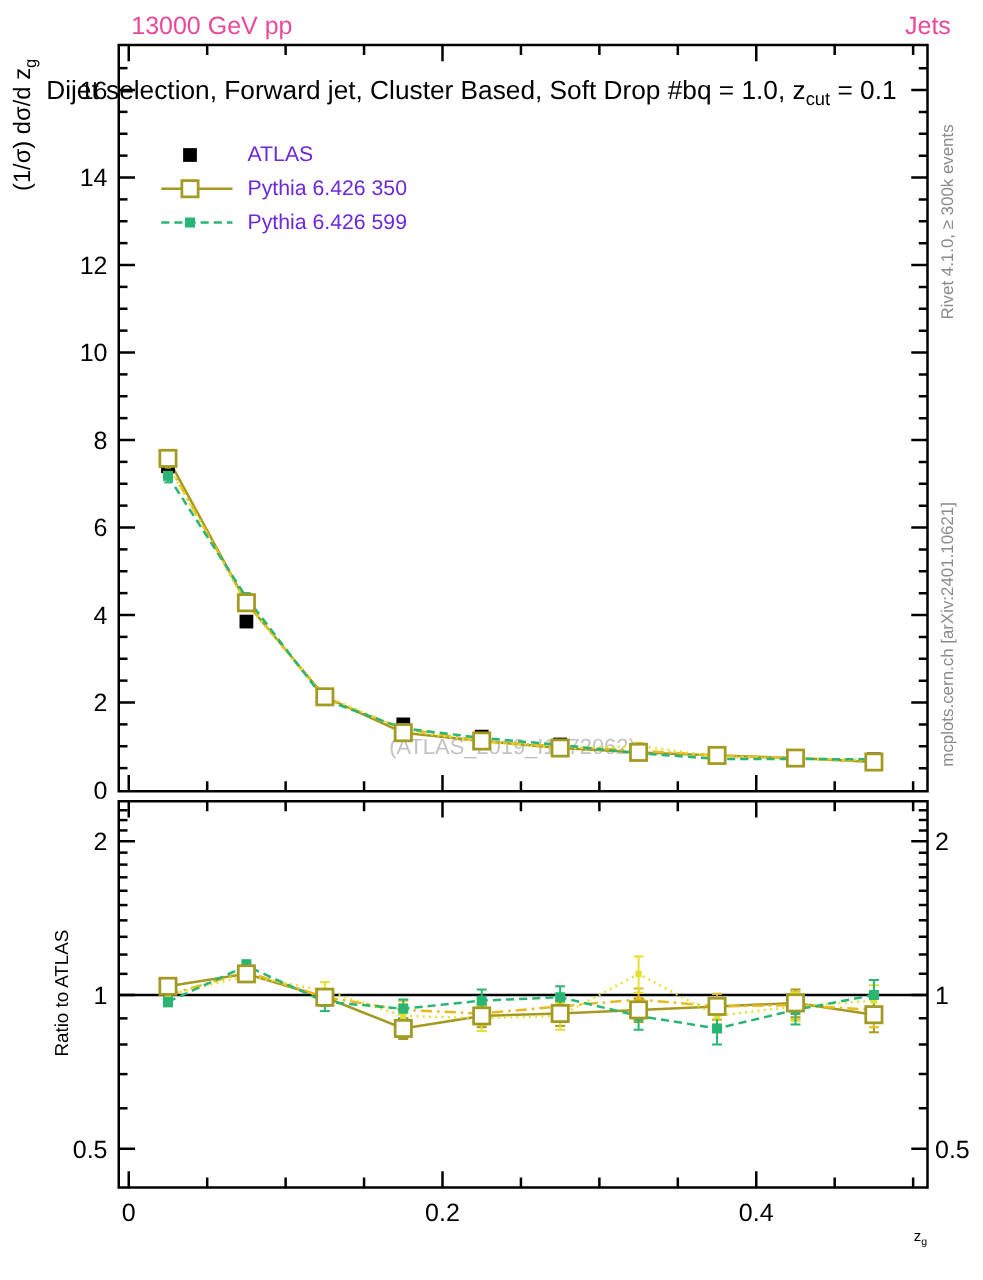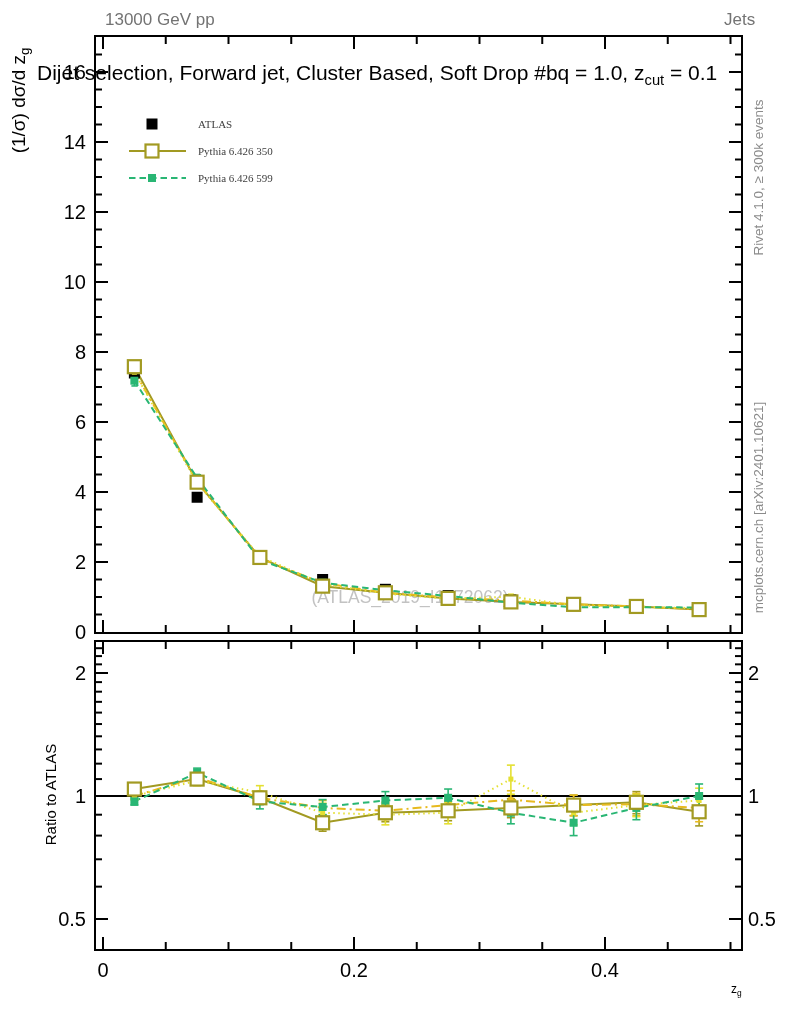--- a/index.html
+++ b/index.html
@@ -2,35 +2,35 @@
 <html><head>
 <meta charset="utf-8">
 <style>
   html,body{margin:0;padding:0;}
   body{
     width:786px;height:1024px;position:relative;overflow:hidden;
     background:#ffffff;color:#000;
     font-family:"Liberation Sans", sans-serif;
   }
   .abs{position:absolute;white-space:nowrap;}
-  .hdr{font-size:17px;color:#737373;}
+  .hdr{font-size:20px;color:#ec4899;}
   .subtitle{font-size:21px;color:#000;letter-spacing:0px;}
   sub{font-size:70%;}
   .rot{transform:rotate(-90deg);text-align:center;}
   .ylab-main{font-size:19px;width:300px;left:-130px;top:88px;}
   .ylab-ratio{font-size:15px;width:160px;left:-30px;top:786px;}
   .sidenote{font-size:13.5px;color:#8b8b8b;}
   .side-top{width:300px;left:608px;top:170px;}
   .side-bot{width:320px;left:598px;top:500px;}
   .watermark{font-size:17.5px;color:#c2c2c2;left:300px;top:587px;width:220px;text-align:center;}
   .xlab{font-size:12px;left:731px;top:982px;}
   #legend{left:128px;top:110px;}
   .lgrow{display:flex;align-items:center;height:27px;}
   .lgrow svg{display:block;}
-  .lgtext{font-size:11px;margin-left:8px;color:#404040;font-family:Liberation Serif, serif;}
+  .lgtext{font-size:17px;margin-left:8px;color:#6d28d9;}
   svg text{font-family:"Liberation Sans", sans-serif;}
 </style>
 </head>
 <body>
 
 <div class="abs watermark">(ATLAS_2019_I1772062)</div>
 
 <svg id="plot-svg" style="position:absolute;left:0;top:0;" width="786" height="1024" xmlns="http://www.w3.org/2000/svg">
     <defs>
       <clipPath id="mainlab">

